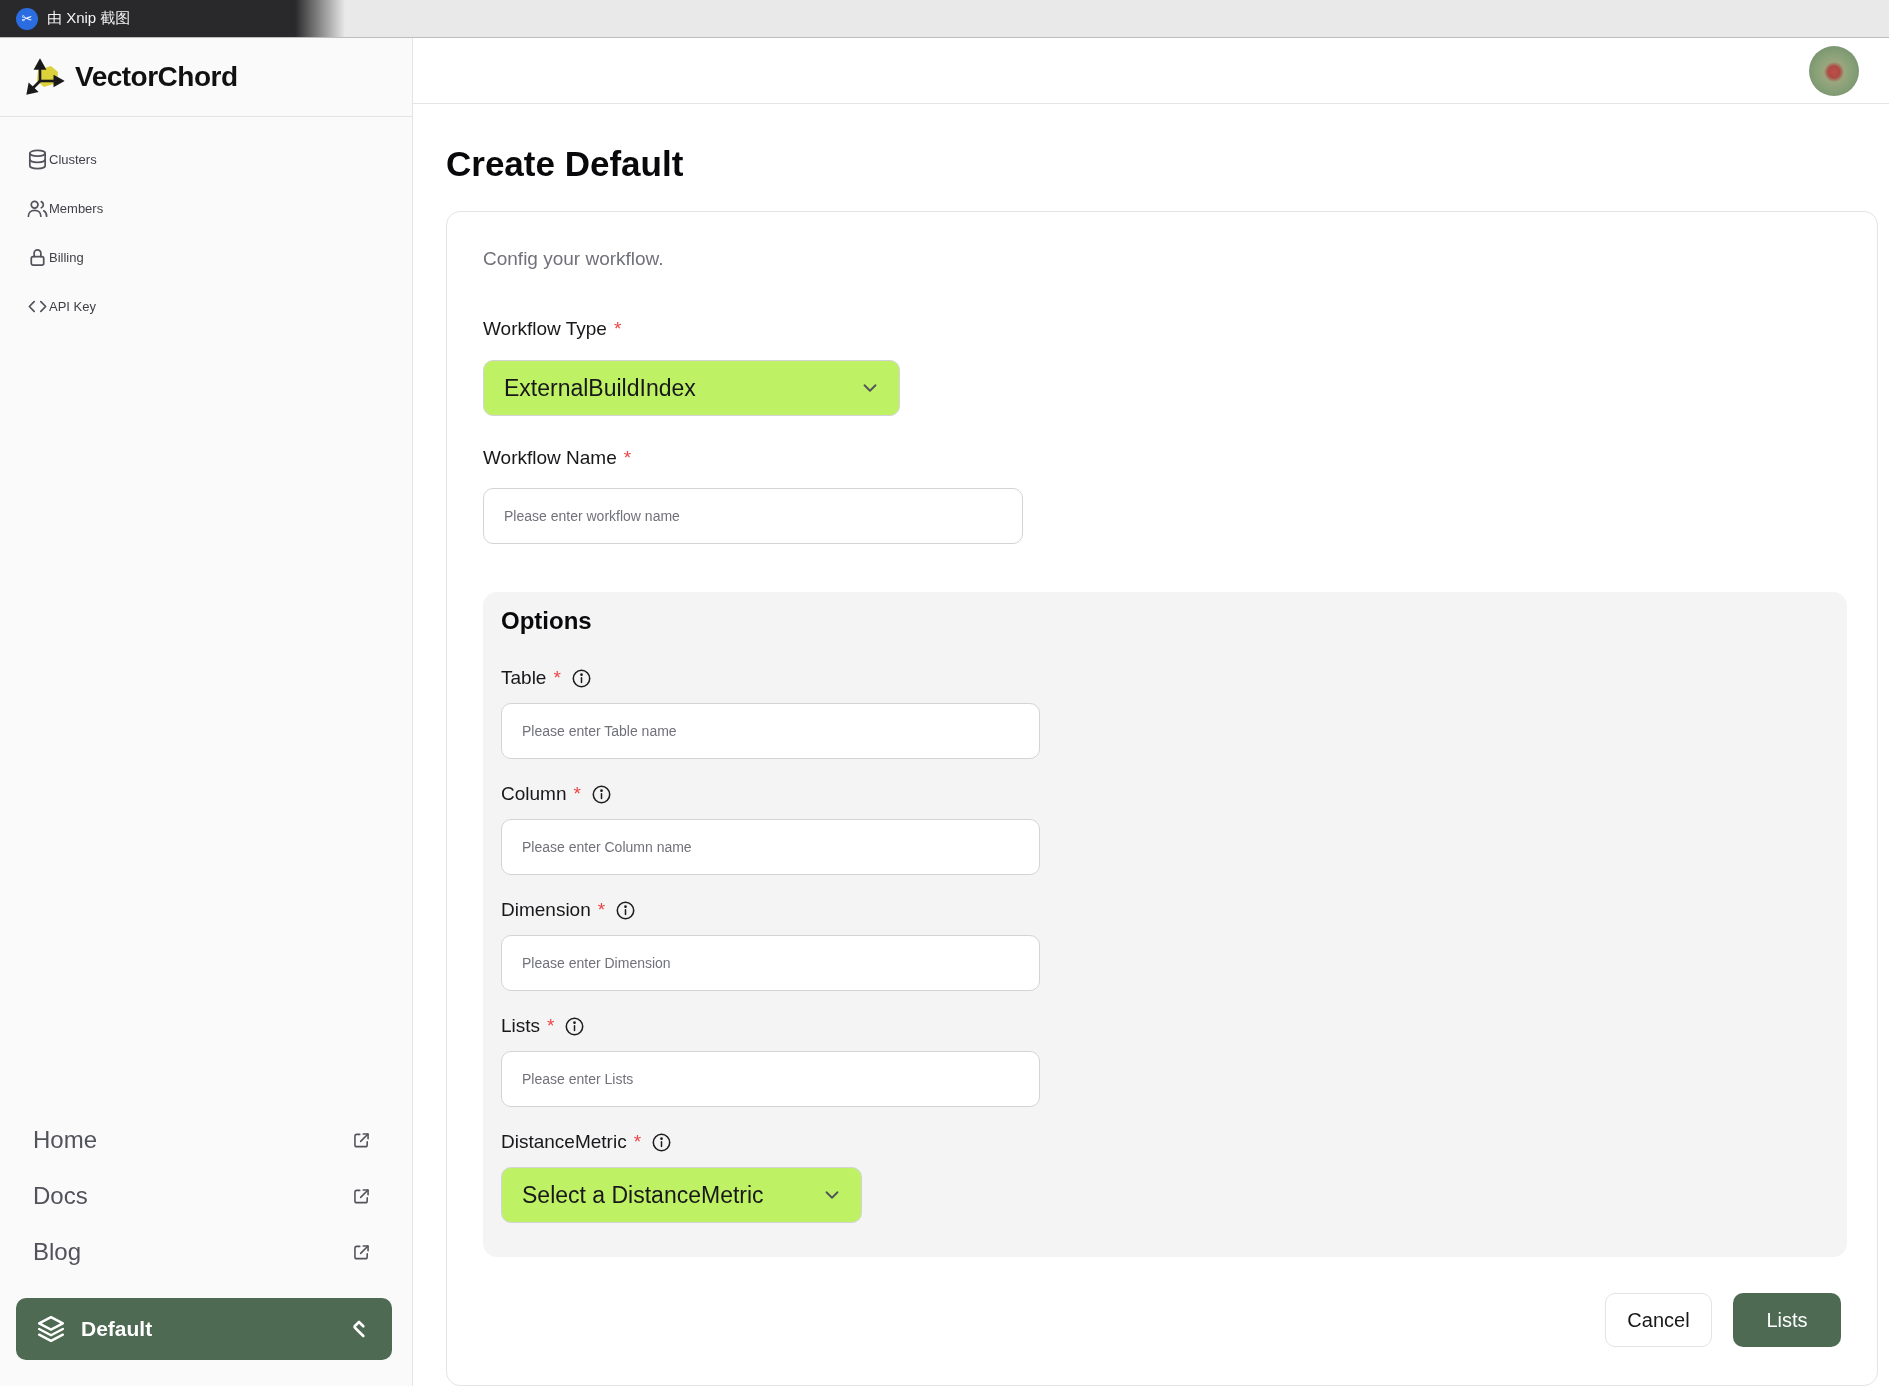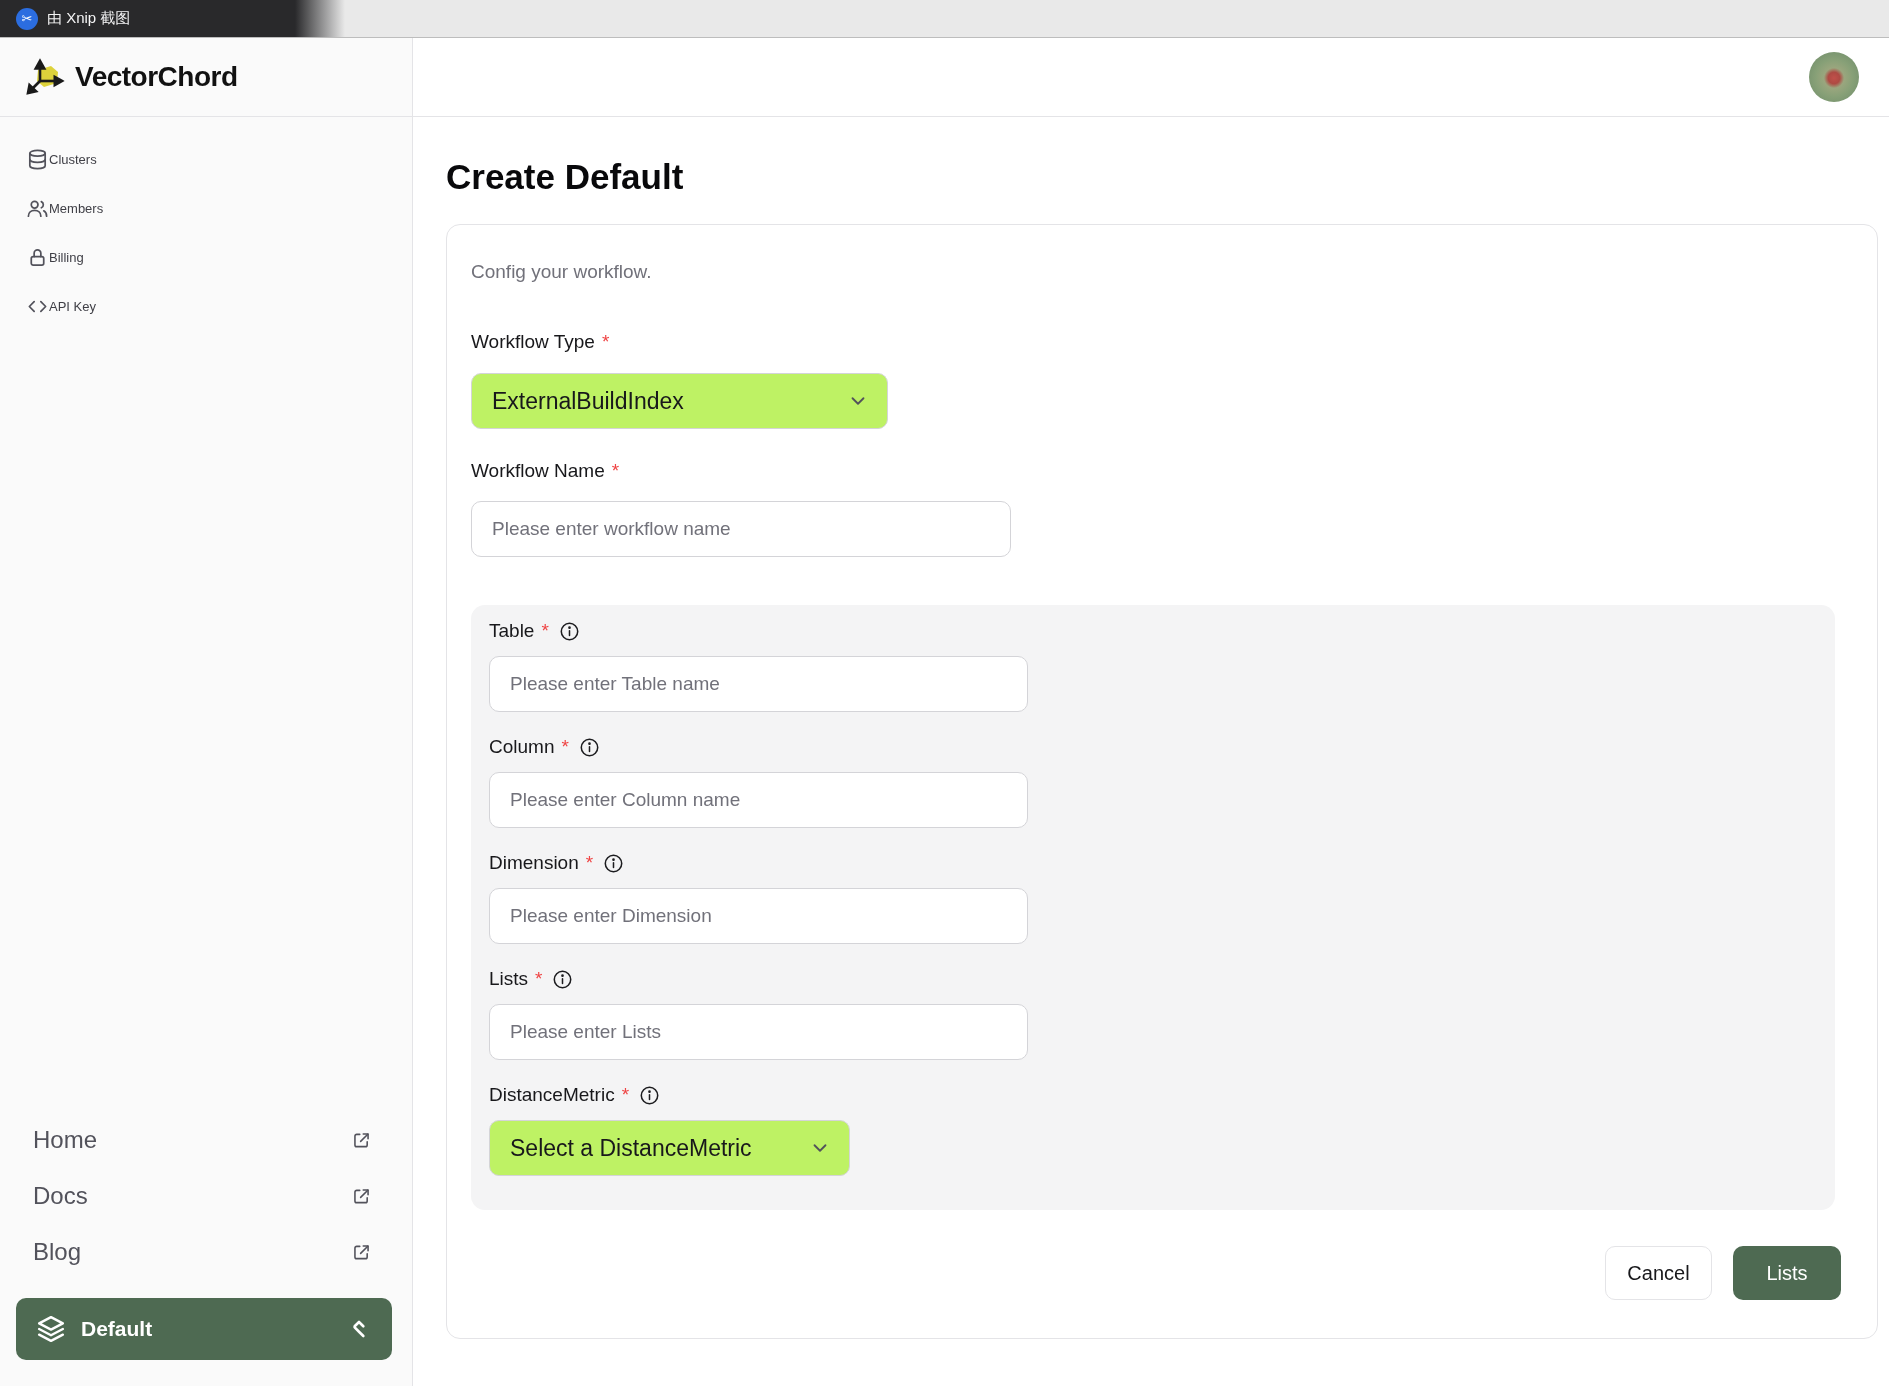--- a/index.html
+++ b/index.html
@@ -75,39 +75,39 @@
   }
   .avatar{
     width:50px;height:50px;border-radius:50%;cursor:pointer;
     background:
       radial-gradient(circle at 50% 52%, #c0504a 0%, #ae4a43 16%, #9aa67e 28%, #87a077 52%, #7a9570 74%, #6d8a66 100%);
   }
   .content{padding:40px 0 0 33px;}
   .page-title{margin:0 0 27px 0;font-size:35px;font-weight:700;color:#09090b;}
   .card{
     width:1432px;border:1px solid var(--border);border-radius:14px;
-    padding:36px 36px 38px 24px;background:#fff;
+    padding:36px 36px 38px 36px;background:#fff;
   }
   .card-desc{font-size:19px;color:var(--muted);margin:0 0 48px 0;}
   .field-label{
     display:flex;align-items:center;gap:7px;
     font-size:19px;font-weight:500;color:var(--text);
   }
   .req{color:var(--red);}
   .info-icon{display:inline-flex;margin-left:3px;cursor:pointer;}
   .info-icon svg{width:21px;height:21px;stroke:#1c1c1f;fill:none;stroke-width:1.6;stroke-linecap:round;}
   .select{
     height:56px;border:1px solid var(--input-border);border-radius:10px;background:#bef264;
     display:flex;align-items:center;justify-content:space-between;
     padding:0 18px 0 20px;font-size:23px;color:var(--text);cursor:pointer;
   }
   .select .chev svg{width:22px;height:22px;stroke:var(--icon);fill:none;stroke-width:2;stroke-linecap:round;stroke-linejoin:round;display:block;}
   .text-input{
     height:56px;border:1px solid var(--input-border);border-radius:10px;background:#fff;
-    padding:0 20px;font-size:19px;color:var(--text);width:100%;
+    padding:0 20px;font-size:14px;color:var(--text);width:100%;
     font-family:"Liberation Sans", sans-serif;outline:none;
   }
   .text-input::placeholder{color:var(--muted);}
   .wf-type .select{width:417px;margin-top:20px;}
   .wf-type{margin-bottom:31px;}
   .wf-name .text-input{width:540px;margin-top:19px;display:block;}
   .options{
     margin-top:48px;width:1364px;background:#f4f4f5;border-radius:14px;
     padding:15px 0 34px 18px;
   }
@@ -260,20 +260,21 @@
 
         <div class="wf-name">
           <div class="field-label">
             <span>Workflow Name</span>
             <span class="req">*</span>
           </div>
           <input class="text-input" type="text" placeholder="Please enter workflow name" style="">
         </div>
 
         <div class="options">
+          <h2 class="options-heading">Options</h2>
 
           <div class="opt-field">
             <div class="field-label">
               <span>Table</span>
               <span class="req">*</span>
               <span class="info-icon">
                 <svg viewBox="0 0 22 22">
                     <circle cx="11" cy="11" r="8.6"></circle>
                     <line x1="11" y1="10.2" x2="11" y2="15.2"></line>
                     <circle cx="11" cy="7" r="0.6" fill="#1c1c1f"></circle>

